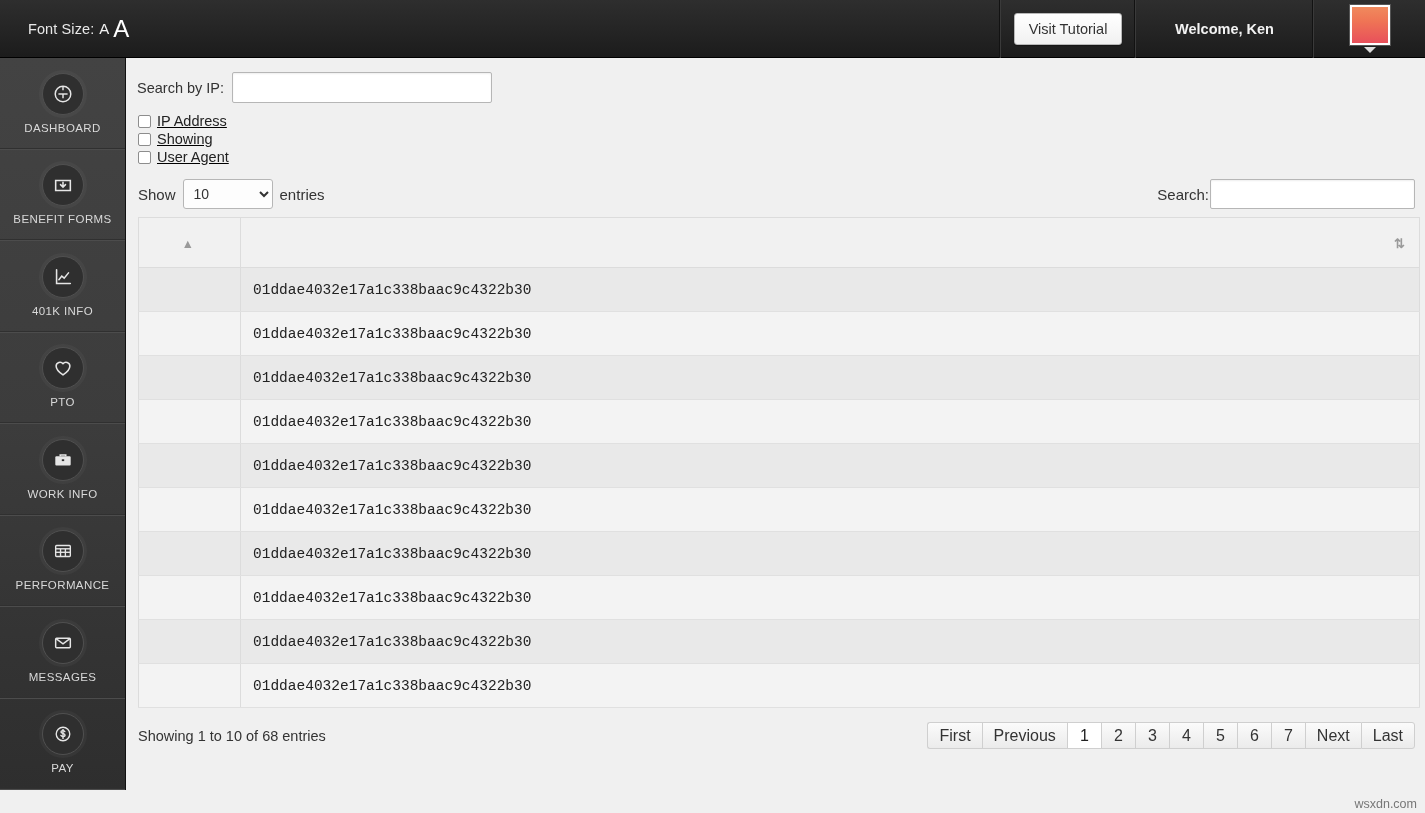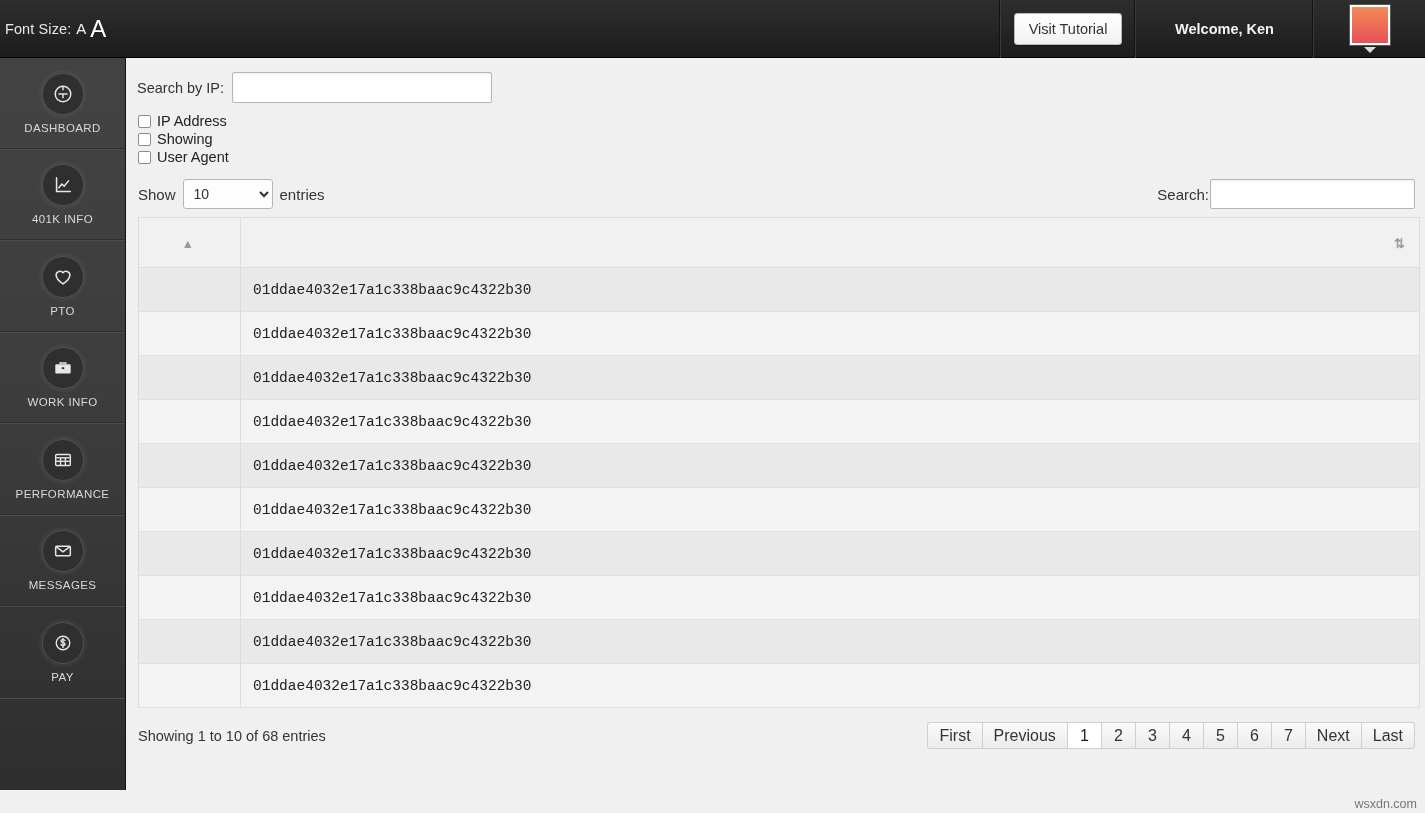--- a/index.html
+++ b/index.html
@@ -13,21 +13,21 @@
   .app { position: relative; width: 1425px; height: 813px; }
 
   
   .topbar {
     position: absolute; left: 0; top: 0; width: 1425px; height: 58px;
     background: linear-gradient(180deg,#2e2e2e 0%,#262626 45%,#1c1c1c 100%);
     display: flex; align-items: center;
     border-bottom: 1px solid #000;
   }
   .topbar-left {
-    flex: 0 0 auto; padding-left: 5px; height: 58px;
+    flex: 0 0 auto; padding-left: 28px; height: 58px;
     display: flex; align-items: center;
   }
   .fontsize-label {
     color: #e8e8e8; font-size: 14.5px; letter-spacing: .1px;
   }
   .fontsize-small {
     color: #f2f2f2; font-size: 15px; margin-left: 5px; cursor: pointer;
   }
   .fontsize-large {
     color: #ffffff; font-size: 24px; margin-left: 4px; line-height: 1; cursor: pointer;
@@ -109,21 +109,21 @@
     display: flex; align-items: center; padding: 14px 0 0 10px;
   }
   .ipsearch-label { font-size: 14.5px; color: #333; margin-right: 8px; }
   .ipsearch-input {
     width: 260px; height: 31px;
     border: 1px solid #b6b6b6; background: #fff; border-radius: 2px;
     font-family: "Liberation Sans", sans-serif; font-size: 14px;
     padding: 0 6px; color: #333;
     box-shadow: inset 0 1px 2px rgba(0,0,0,.07);
   }
-  .checks { padding: 10px 0 0 11px; }
+  .checks { padding: 10px 0 0 11px; text-decoration: underline; }
   .check-row {
     display: flex; align-items: center; margin-bottom: 2px; cursor: pointer;
   }
   .check-box {
     width: 13px; height: 13px; border: 1px solid #8d8d8d; background: #fff;
     border-radius: 2px; margin-right: 6px; flex: 0 0 auto;
   }
   .check-label { font-size: 14.5px; color: #222; }
 
   .table-toolbar {
@@ -238,20 +238,29 @@
         <svg width="22" height="22" viewBox="0 0 24 24" fill="none" stroke="#e6e6e6" stroke-width="1.6">
           <circle cx="12" cy="12" r="8.5"></circle>
           <line x1="12" y1="3.6" x2="12" y2="8"></line>
           <line x1="12" y1="12" x2="12" y2="16.5"></line>
           <line x1="7" y1="12" x2="17" y2="12"></line>
         </svg>
       </span>
       <span class="nav-label">Dashboard</span>
     </a>
 
+    <a class="nav-item">
+      <span class="nav-icon">
+        <svg width="22" height="22" viewBox="0 0 24 24" fill="#e6e6e6">
+          <path d="M4 7h16v11H4z" fill="none" stroke="#e6e6e6" stroke-width="1.7"></path>
+          <path d="M12 9v4.2M9.3 11.6L12 14.4l2.7-2.8" fill="none" stroke="#e6e6e6" stroke-width="1.7" stroke-linecap="round"></path>
+        </svg>
+      </span>
+      <span class="nav-label">Benefit Forms</span>
+    </a>
 
     <a class="nav-item">
       <span class="nav-icon">
         <svg width="22" height="22" viewBox="0 0 24 24" fill="none" stroke="#e6e6e6" stroke-width="1.7" stroke-linecap="round">
           <path d="M5 4v15h15"></path>
           <path d="M7.5 15l3.2-4 2.6 2.3L18 7.5"></path>
         </svg>
       </span>
       <span class="nav-label">401K Info</span>
     </a>

